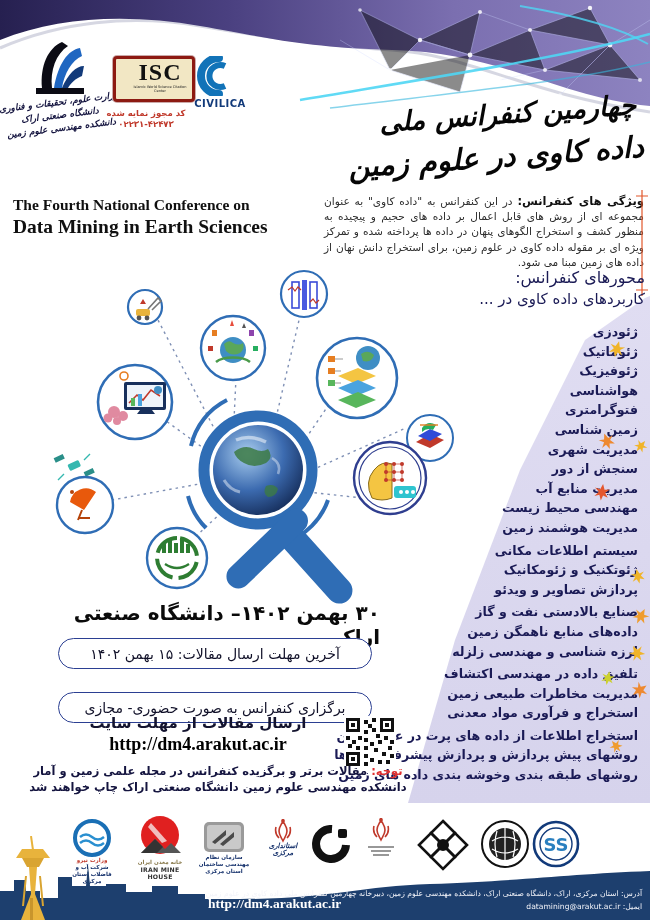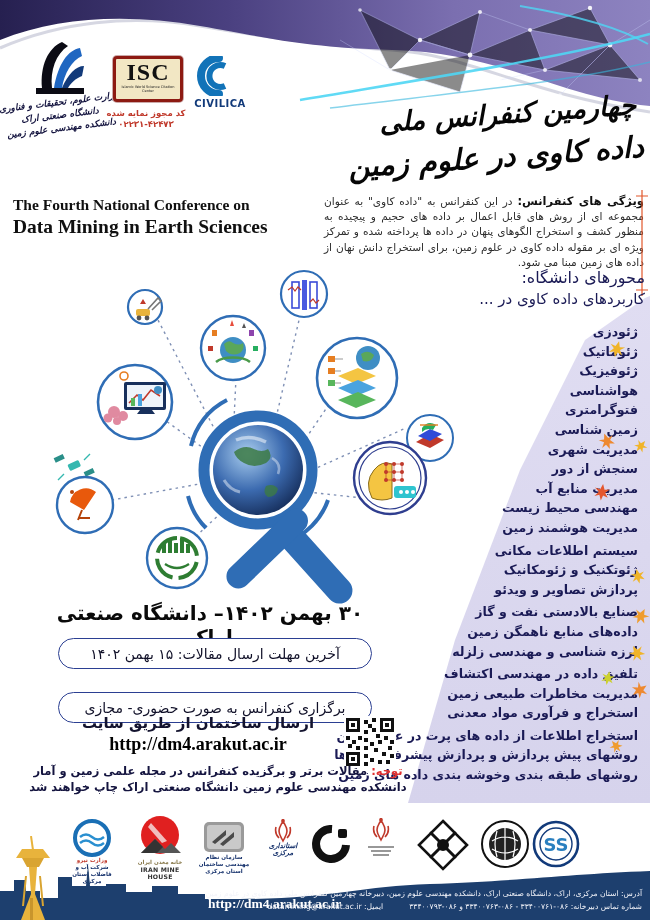--- a/index.html
+++ b/index.html
@@ -24,21 +24,21 @@
   .features{width:320px;font-size:10.6px;line-height:15.2px;color:#2d2d2d;text-align:justify;}
   .features b{color:#101010;font-size:11.5px;}
   
   .topics-head{font-size:16px;color:#1a1a55;}
   .topics-sub{font-size:15px;color:#1a1a55;}
   .band{background:linear-gradient(180deg,#e0ddf2,#d6d3ec);}
   .topic-list{list-style:none;margin:4px;padding:0;text-align:right;}
   .topic-list li{font-size:12.6px;font-weight:bold;color:#1a1a55;line-height:19.6px;white-space:nowrap;}
   .topic-list li.gap{margin-top:3px;}
   
-  .date-line{font-size:20px;font-weight:bold;color:#0a0a0a;text-align:center;}
+  .date-line{font-size:20px;font-weight:bold;color:#0a0a0a;text-align:right;}
   .info-box{border:1.6px solid #2b3f92;border-radius:16px;display:flex;align-items:center;justify-content:center;
             font-size:14px;color:#101028;background:#fff;}
   .submit-label{font-size:15px;font-weight:bold;color:#13132e;text-align:center;}
   .site-url{font-family:"Liberation Serif",serif;font-size:18px;font-weight:bold;color:#000;text-align:center;direction:ltr;}
   .note{font-size:11.5px;font-weight:bold;color:#14143f;text-align:center;line-height:16px;}
   .note .red{color:#e03131;}
   
   .cap{font-size:5.6px;color:#14306b;text-align:center;line-height:7px;font-weight:bold;}
   .cap-en{font-size:6.2px;color:#333;font-weight:bold;letter-spacing:.2px;}
   
@@ -89,21 +89,21 @@
     <path d="M26,52 C30,28 40,14 52,12 L54,20 C44,24 36,38 34,52 Z" fill="#1f66c1"></path>
     <path d="M34,52 C40,38 48,30 56,30 L54,40 C48,42 42,48 40,52 Z" fill="#123a7a"></path>
     <rect x="8" y="52" width="48" height="6" fill="#0b0b14"></rect>
   </svg>
   <div class="abs uni-callig fa" style="left:0px;top:96px;width:120px;">
     <div>وزارت علوم، تحقیقات و فناوری</div>
     <div>دانشگاه صنعتی اراک</div>
     <div>دانشکده مهندسی علوم زمین</div>
   </div>
 
-  <div class="abs isc-box" style="left:113px;top:56px;">
+  <div class="abs isc-box" style="left:113px;top:56px;padding-left:12px;">
     <div class="isc-abbr">ISC</div>
     <div class="isc-sub">Islamic World Science Citation Center</div>
   </div>
   <div class="abs lic fa" style="left:100px;top:108px;width:92px;">
     <div>کد مجوز نمایه شده</div>
     <div>۰۲۲۳۱-۴۲۴۷۳</div>
   </div>
 
   <svg class="abs" style="left:195px;top:56px;width:48px;height:40px;" viewBox="0 0 48 40">
     <path d="M24,2 A18,18 0 1 0 24,38" fill="none" stroke="#1273b8" stroke-width="8" stroke-linecap="round"></path>
@@ -121,21 +121,21 @@
     <b>ویژگی های کنفرانس:</b>
     <span>در این کنفرانس به "داده کاوی" به عنوان مجموعه ای از روش های قابل اعمال بر داده های حجیم و پیچیده به منظور کشف و استخراج الگوهای پنهان در داده ها پرداخته شده و تمرکز ویژه ای بر مقوله داده کاوی در علوم زمین، برای استخراج دانش نهان از داده های زمین مبنا می شود.</span>
   </div>
   <svg class="abs" style="right:1px;top:186px;width:14px;height:120px;" viewBox="0 0 14 120">
     <path d="M7,4 V110 M1,104 H13 M1,10 H13" stroke="#e2572b" stroke-width="1.2" fill="none"></path>
   </svg>
 
   <div class="abs band" style="left:400px;top:295px;width:250px;height:510px;
        clip-path:polygon(245px 3px,250px 1px,250px 508px,8px 508px,55px 345px,120px 175px,185px 45px);"></div>
 
-  <div class="abs fa topics-head" style="right:5px;top:268px;">محورهای دانشگاه:</div>
+  <div class="abs fa topics-head" style="right:5px;top:268px;">محورهای کنفرانس:</div>
   <div class="abs fa topics-sub" style="right:5px;top:290px;">کاربردهای داده کاوی در ...</div>
 
   <ul class="abs fa topic-list" style="right:8px;top:318px;width:240px;">
     <li>ژئودزی</li>
     <li>ژئوماتیک</li>
     <li>ژئوفیزیک</li>
     <li>هواشناسی</li>
     <li>فتوگرامتری</li>
     <li>زمین شناسی</li>
     <li>مدیریت شهری</li>
@@ -337,21 +337,21 @@
 
   <div class="abs fa date-line" style="left:40px;top:601px;width:340px;">۳۰ بهمن ۱۴۰۲– دانشگاه صنعتی اراک</div>
 
   <div class="abs fa info-box" style="left:58px;top:638px;width:312px;height:29px;">
     <span>آخرین مهلت ارسال مقالات: ۱۵ بهمن ۱۴۰۲</span>
   </div>
   <div class="abs fa info-box" style="left:58px;top:676px;width:312px;height:29px;margin-top:16px;">
     <span>برگزاری کنفرانس به صورت حضوری- مجازی</span>
   </div>
 
-  <div class="abs fa submit-label" style="left:60px;top:714px;width:276px;">ارسال ساختمان از طریق سایت</div>
+  <div class="abs fa submit-label" style="left:60px;top:714px;width:276px;">ارسال مقالات از مهلت سایت</div>
   <div class="abs site-url" style="left:60px;top:734px;width:276px;">http://dm4.arakut.ac.ir</div>
 
   <svg class="abs" style="left:344px;top:716px;width:52px;height:52px;" viewBox="0 0 52 52">
     <rect width="52" height="52" fill="#fff"></rect>
     <g fill="#111">
       <rect x="2" y="2" width="14" height="14"></rect>
         <rect x="36" y="2" width="14" height="14"></rect>
         <rect x="2" y="36" width="14" height="14"></rect>
       <rect x="5" y="5" width="8" height="8" fill="#fff"></rect>
         <rect x="39" y="5" width="8" height="8" fill="#fff"></rect>
@@ -486,20 +486,19 @@
     <path d="M16,22 H38 L33,31 H21 Z" fill="#d9a431"></path>
     <path d="M23,31 H31 L29,58 H25 Z" fill="#e8b33c"></path>
     <path d="M25,58 L15,84 H39 L29,58 Z" fill="#e8b33c"></path>
     <path d="M20,40 l-3,30 M34,40 l3,30" stroke="#d9a431" stroke-width="2" fill="none"></path>
     <rect x="24" y="62" width="3" height="22" fill="#c8952c"></rect>
   </svg>
 
   <div class="abs ftr-url" style="left:208px;top:896px;">http://dm4.arakut.ac.ir</div>
   <div class="abs fa ftr-small" style="right:8px;top:888px;">آدرس: استان مرکزی، اراک، دانشگاه صنعتی اراک، دانشکده مهندسی علوم زمین، دبیرخانه چهارمین کنفرانس ملی داده کاوی در علوم زمین</div>
   <div class="abs fa ftr-small" style="right:8px;top:901px;display:flex;gap:26px;direction:rtl;">
-    <span>شماره تماس دبیرخانه: ۰۸۶-۳۳۴۰۰۷۶۱ - ۰۸۶-۳۳۴۰۰۷۶۳ و ۰۸۶-۳۳۴۰۰۷۹۳</span>
     <span>
       <span>ایمیل:</span>
       <a style="direction:ltr;unicode-bidi:embed;">datamining@arakut.ac.ir</a>
     </span>
   </div>
 
 </div>
 
 </body></html>

